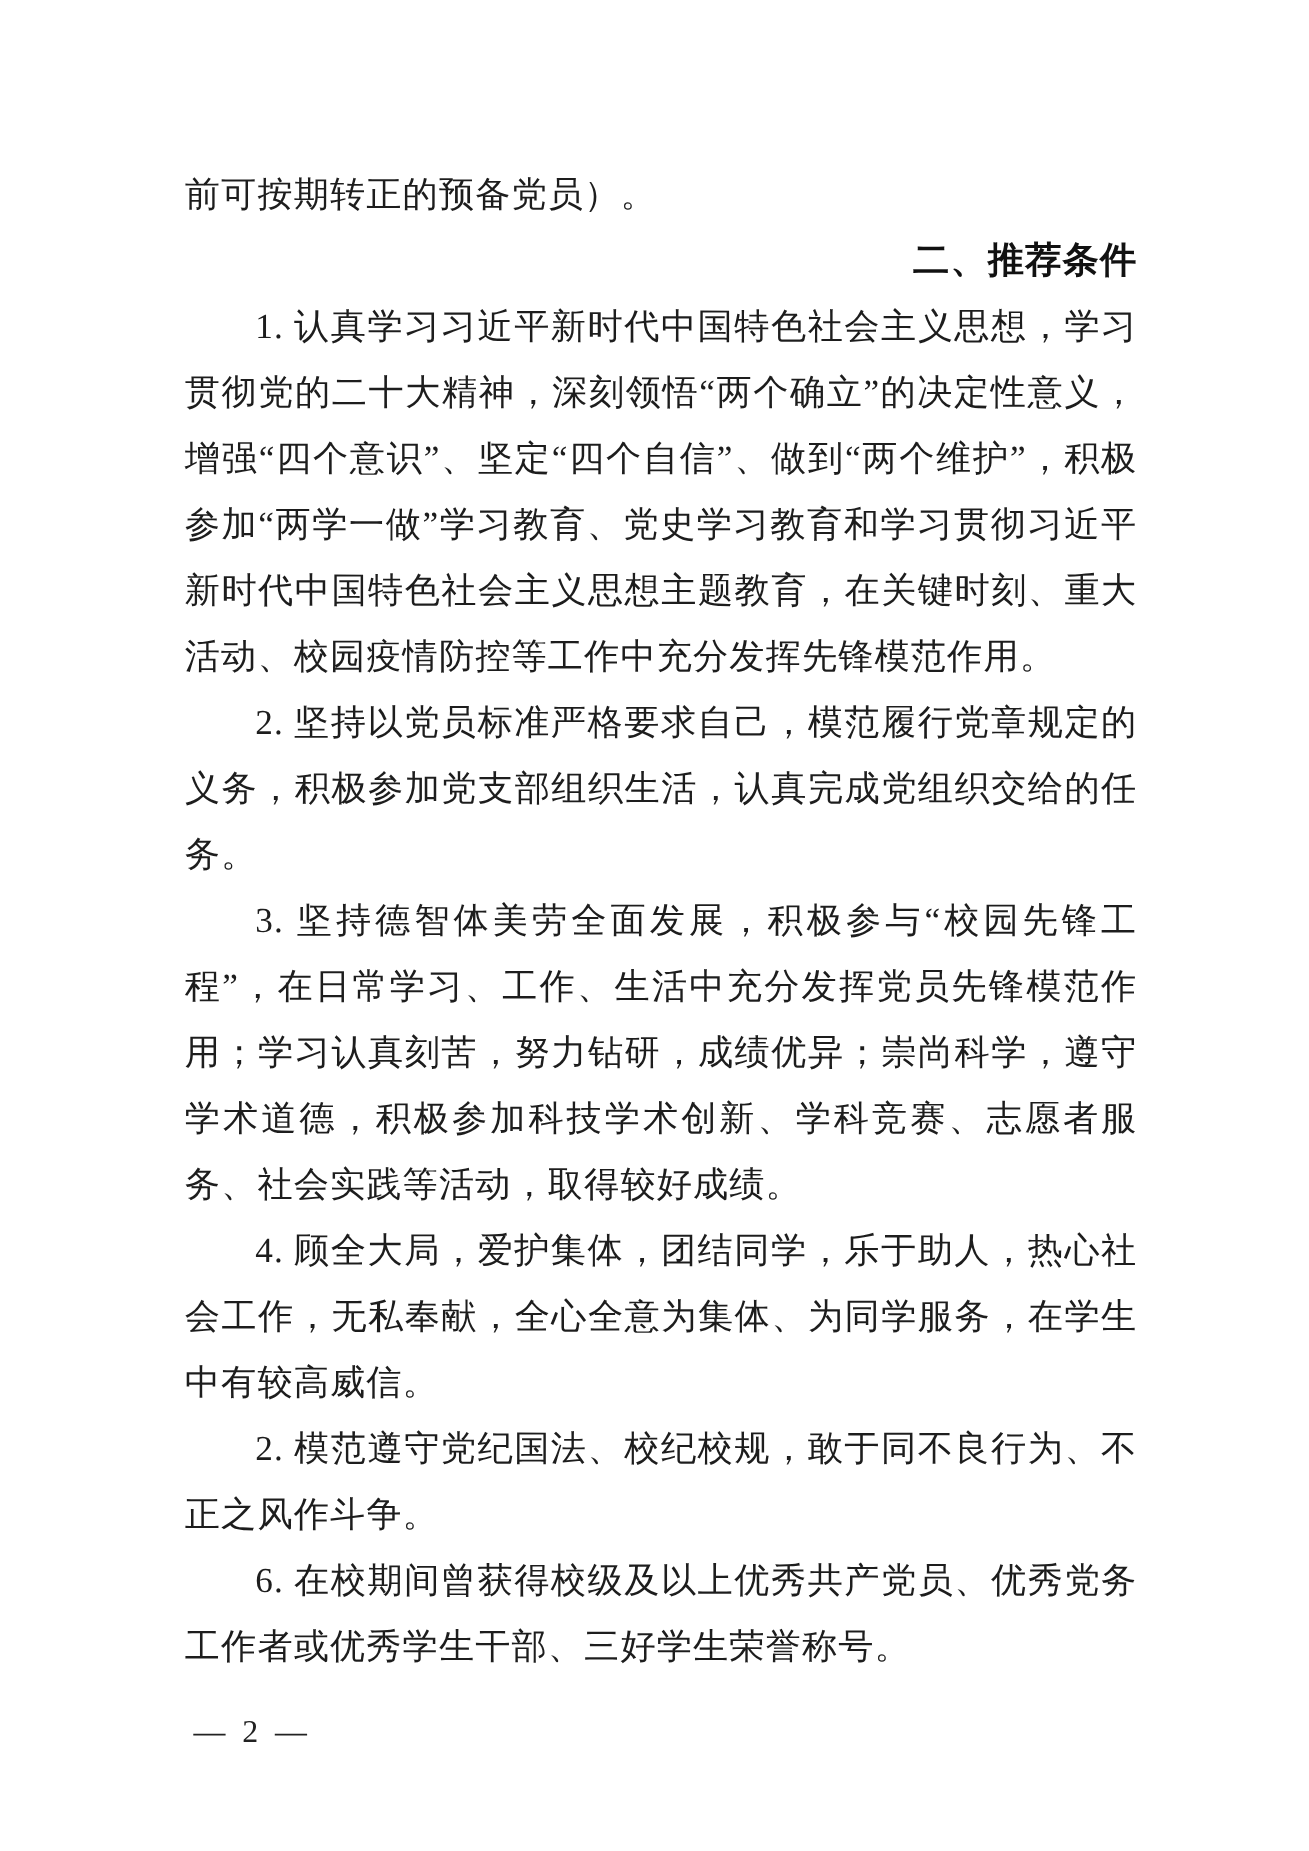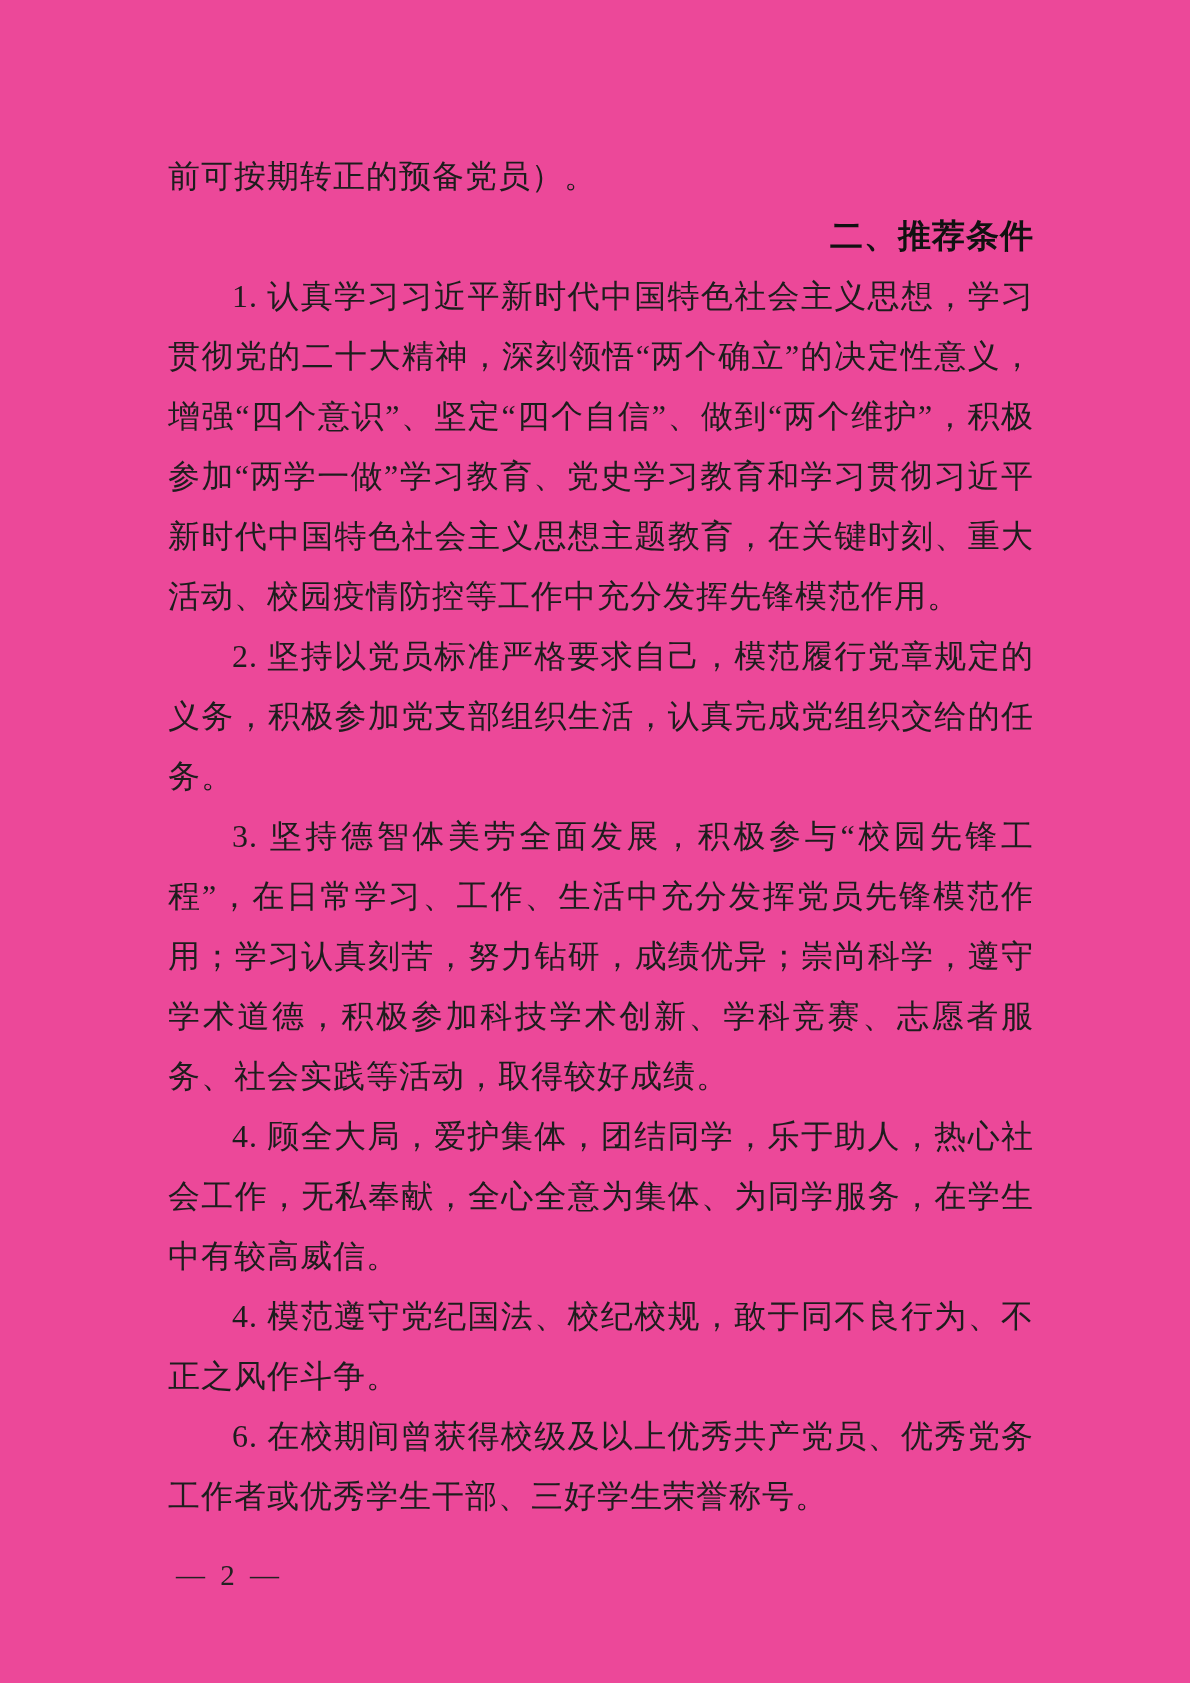--- a/index.html
+++ b/index.html
@@ -1,21 +1,21 @@
 <!DOCTYPE html>
 <html><head>
 <meta charset="utf-8">
 <style>
   * { margin: 0; padding: 0; box-sizing: border-box; }
   html, body { background: #e8e8e8; }
   .page {
     position: relative;
     width: 1190px;
     height: 1683px;
-    background: #ec4899;
+    background: #ffffff;
     margin: 0 auto;
     overflow: hidden;
     font-family: "Liberation Serif", "DejaVu Serif", serif;
     color: #1d1d1d;
   }
   .content {
     position: absolute;
     left: 168px;
     top: 146px;
     width: 866px;
@@ -56,17 +56,17 @@
 <body>
 
 <div class="page">
   <div class="content">
     <p class="para no-indent">前可按期转正的预备党员）。</p>
     <p class="heading">二、推荐条件</p>
     <p class="para">1. 认真学习习近平新时代中国特色社会主义思想，学习贯彻党的二十大精神，深刻领悟“两个确立”的决定性意义，增强“四个意识”、坚定“四个自信”、做到“两个维护”，积极参加“两学一做”学习教育、党史学习教育和学习贯彻习近平新时代中国特色社会主义思想主题教育，在关键时刻、重大活动、校园疫情防控等工作中充分发挥先锋模范作用。</p>
     <p class="para">2. 坚持以党员标准严格要求自己，模范履行党章规定的义务，积极参加党支部组织生活，认真完成党组织交给的任务。</p>
     <p class="para">3. 坚持德智体美劳全面发展，积极参与“校园先锋工程”，在日常学习、工作、生活中充分发挥党员先锋模范作用；学习认真刻苦，努力钻研，成绩优异；崇尚科学，遵守学术道德，积极参加科技学术创新、学科竞赛、志愿者服务、社会实践等活动，取得较好成绩。</p>
     <p class="para">4. 顾全大局，爱护集体，团结同学，乐于助人，热心社会工作，无私奉献，全心全意为集体、为同学服务，在学生中有较高威信。</p>
-    <p class="para">4. 模范遵守党纪国法、校纪校规，敢于同不良行为、不正之风作斗争。</p>
+    <p class="para">2. 模范遵守党纪国法、校纪校规，敢于同不良行为、不正之风作斗争。</p>
     <p class="para">6. 在校期间曾获得校级及以上优秀共产党员、优秀党务工作者或优秀学生干部、三好学生荣誉称号。</p>
   </div>
   <div class="pagenum">— 2 —</div>
 </div>
 
 </body></html>

